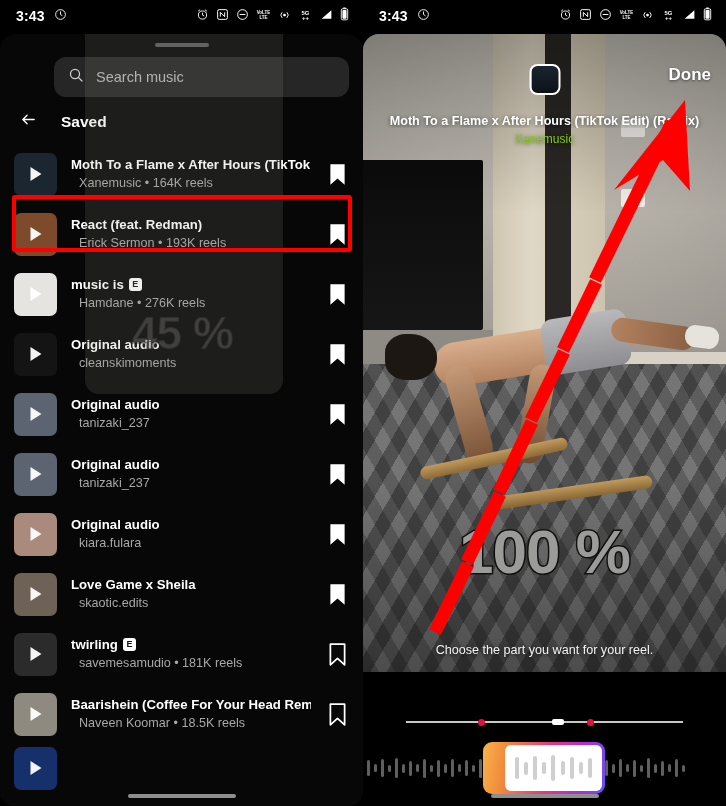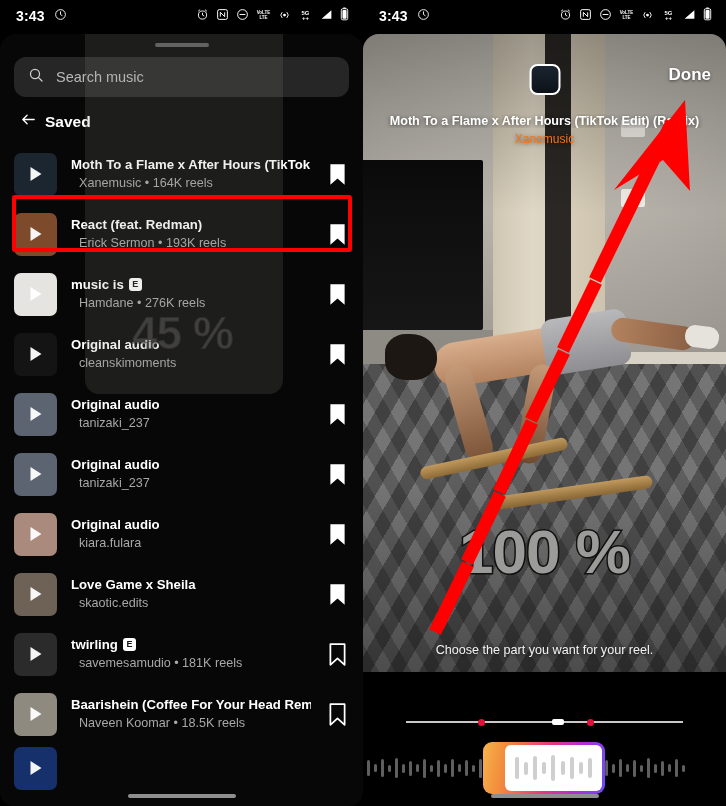--- a/index.html
+++ b/index.html
@@ -28,25 +28,25 @@
     position:absolute; top:34px; left:0; right:0; bottom:0;
     background:#070707; border-radius:16px 16px 14px 14px; overflow:hidden;
   }
   .grabber {
     width:54px; height:4px; border-radius:3px; background:#5a5a5a;
     margin:9px auto 0;
   }
   .searchwrap { padding:10px 14px 0; }
   .searchbar {
     height:40px; border-radius:12px; background:#262626;
-    display:flex; align-items:center; gap:12px; padding:0 14px;
+    display:flex; align-items:center; gap:12px; padding:0 14px;margin-left:40px;
   }
   .searchbar .ph { color:#b9b9b9; font-size:14.5px; }
   .savedrow {
-    display:flex; align-items:center; gap:6px;
+    display:flex; align-items:center; gap:22px;
     padding:14px 0 12px 18px;
   }
   .savedrow .label { color:#fff; font-size:15.5px; font-weight:700; }
 
   .list { position:relative; }
   .trackrow {
     display:flex; align-items:center; gap:14px;
     padding:7px 14px 7px 14px; height:60px;
   }
   .thumb {
@@ -157,21 +157,21 @@
     color:#fff; font-size:17px; font-weight:700; text-shadow:0 1px 3px rgba(0,0,0,.55);
   }
   .songtitle {
     position:absolute; left:0; right:0; top:80px; text-align:center; z-index:6;
     color:#fff; font-size:12.6px; font-weight:700; padding:0 12px;
     text-shadow:0 1px 4px rgba(0,0,0,.6);
     white-space:nowrap; overflow:hidden; text-overflow:ellipsis;
   }
   .songartist {
     position:absolute; left:0; right:0; top:98px; text-align:center; z-index:6;
-    color:#f97316; font-size:12px; text-shadow:0 1px 4px rgba(0,0,0,.6);
+    color:#84cc16; font-size:12px; text-shadow:0 1px 4px rgba(0,0,0,.6);
   }
   .pct100 {
     position:absolute; left:0; right:0; top:482px; text-align:center; z-index:6;
     font-size:62px; font-weight:700; letter-spacing:-1px;
     color:#9b9b99; -webkit-text-stroke:3px #111; paint-order:stroke fill;
   }
   .hinttext {
     position:absolute; left:0; right:0; top:609px; text-align:center; z-index:7;
     color:#f2f2f2; font-size:12.6px; text-shadow:0 1px 4px rgba(0,0,0,.65);
   }

